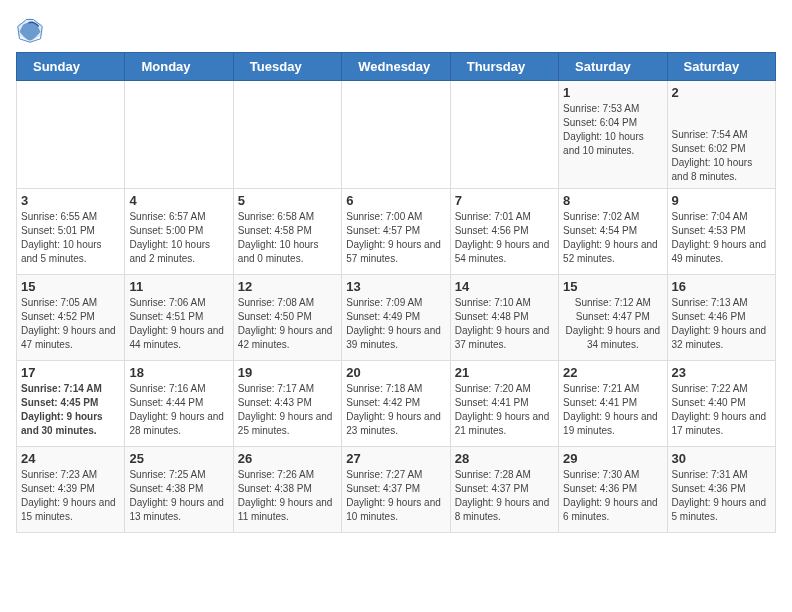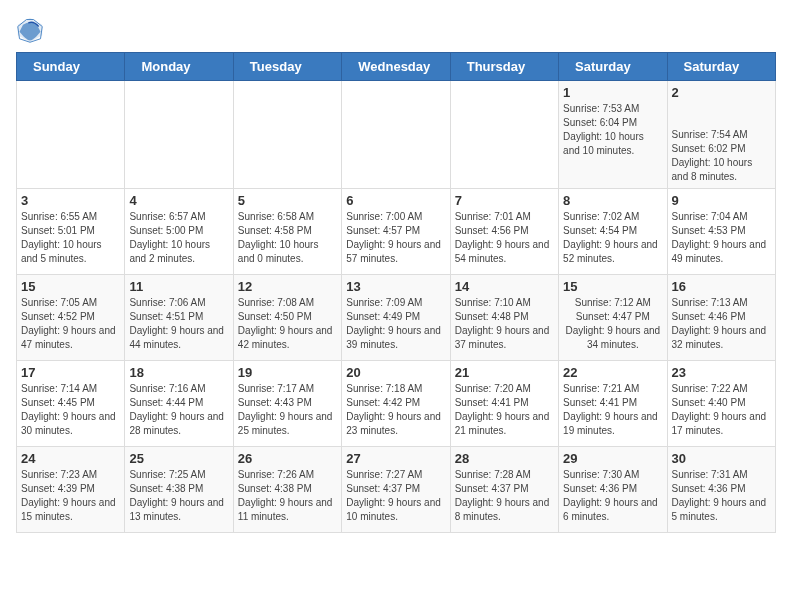--- a/index.html
+++ b/index.html
@@ -225,21 +225,21 @@
         <td>
           <span class="day-number">16</span>
           <div class="day-info" style="white-space: pre-line;">Sunrise: 7:13 AM
 Sunset: 4:46 PM
 Daylight: 9 hours and 32 minutes.</div>
         </td>
       </tr>
       <tr>
         <td>
           <span class="day-number">17</span>
-          <div class="day-info" style="white-space: pre-line;">Sunrise: 7:14 AM
+          <div class="day-info" style="white-space: pre-line; font-weight: bold;">Sunrise: 7:14 AM
 Sunset: 4:45 PM
 Daylight: 9 hours and 30 minutes.</div>
         </td>
         <td>
           <span class="day-number">18</span>
           <div class="day-info" style="white-space: pre-line;">Sunrise: 7:16 AM
 Sunset: 4:44 PM
 Daylight: 9 hours and 28 minutes.</div>
         </td>
         <td>

